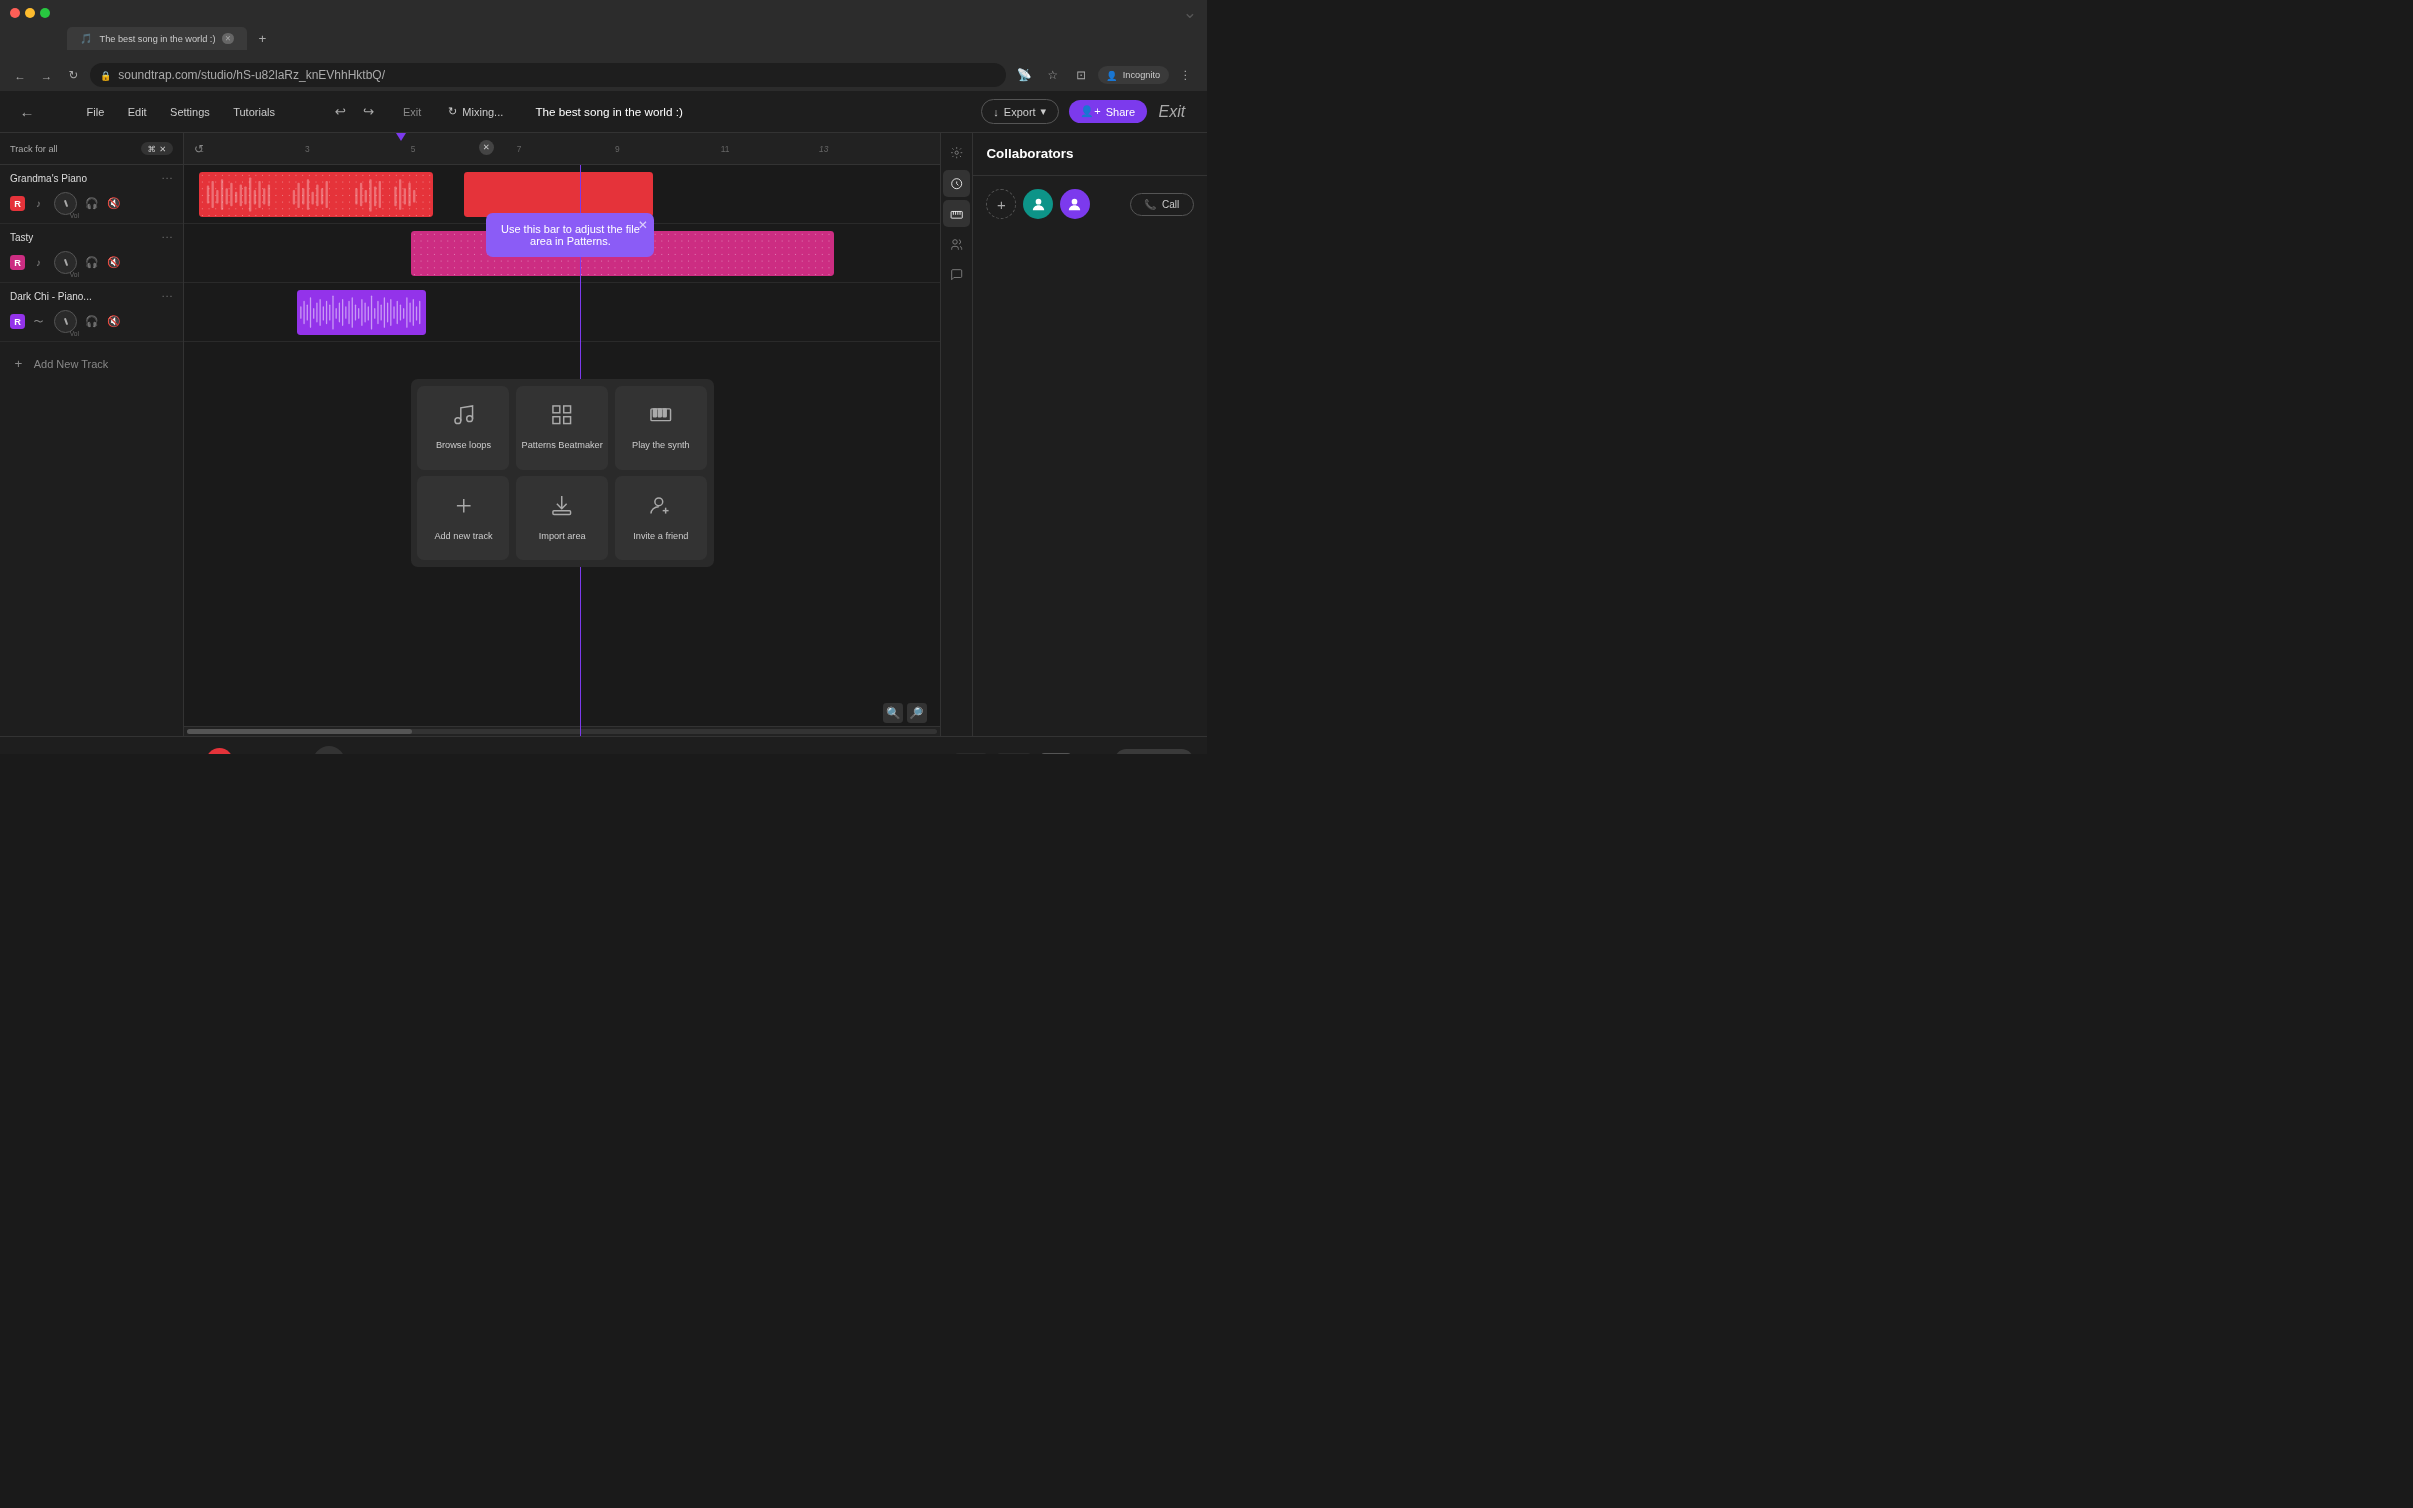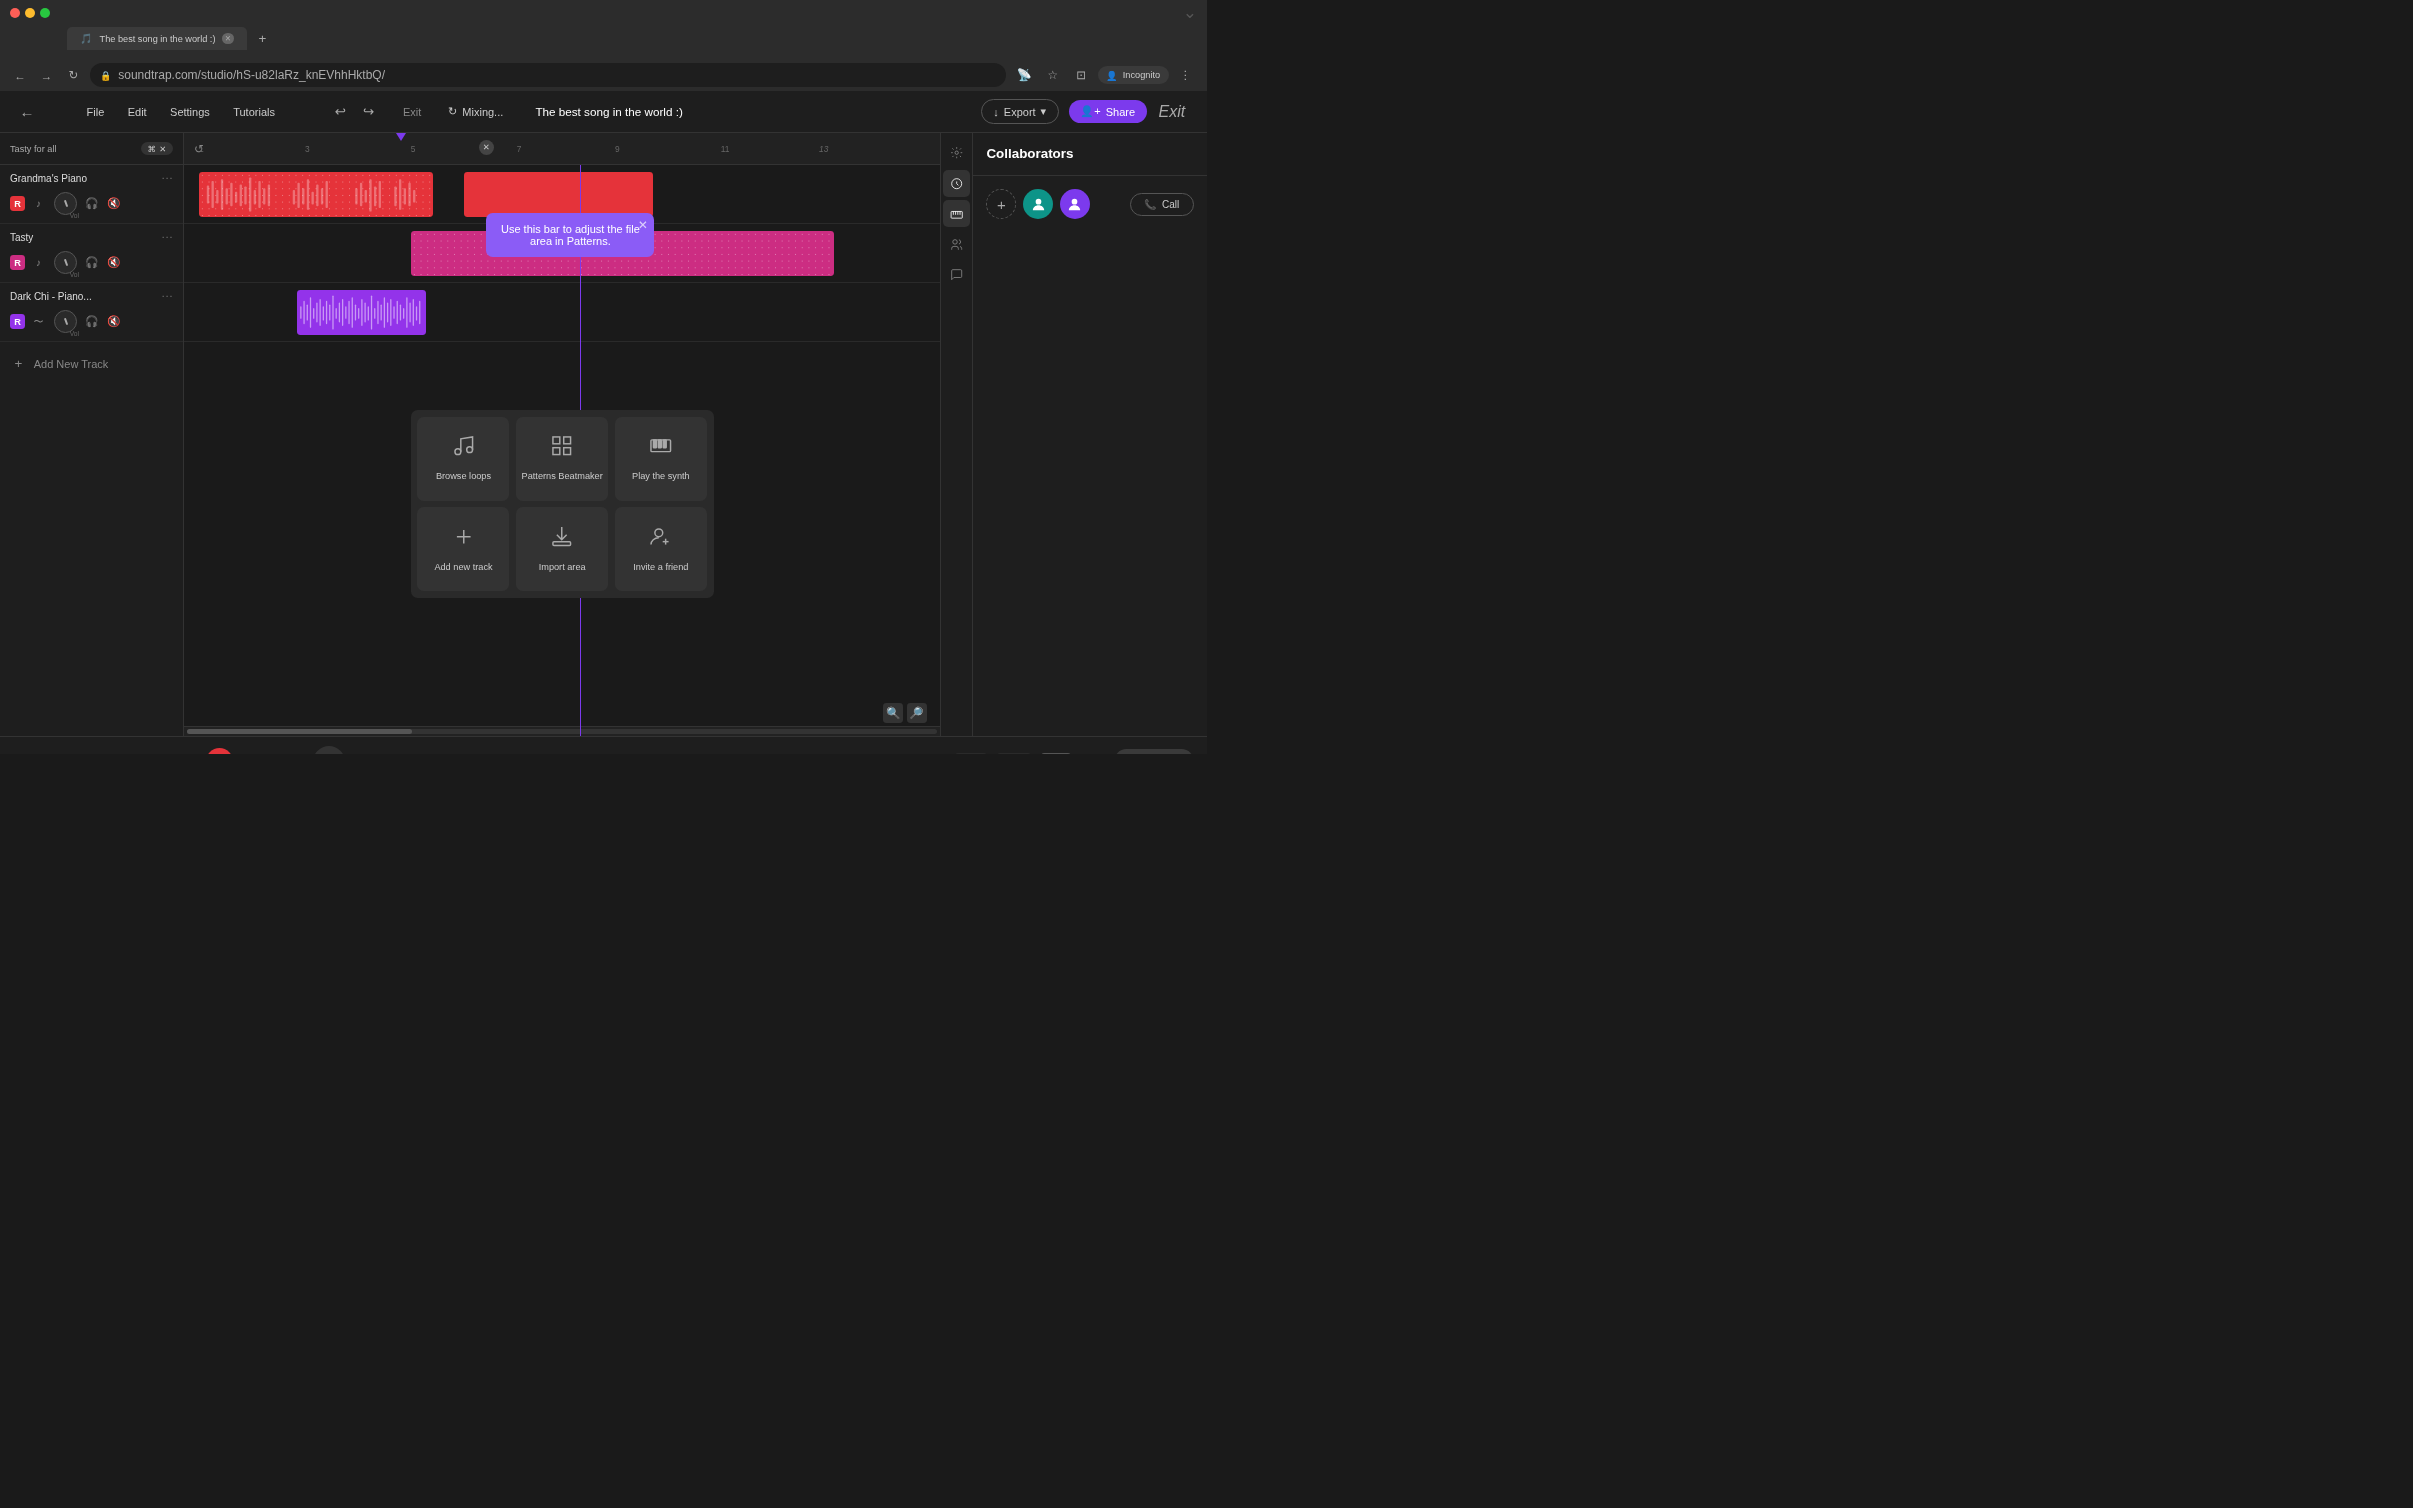--- a/index.html
+++ b/index.html
@@ -869,21 +869,21 @@
     <span>👤+</span>
     <span>Share</span>
   </button>
   <div class="exit-btn">Exit</div>
 </div>
 
 <div class="main-layout">
 
   <div class="track-list">
     <div class="track-controls-header">
-      <span class="muting-label">Tasty for all</span>
+      <span class="muting-label">Track for all</span>
       <div class="muting-chip">
         <span>⌘</span>
         <span>✕</span>
       </div>
     </div>
 
     <div class="track-item">
       <div class="track-name-row">
         <span class="track-name">Grandma's Piano</span>
         <span class="track-more">⋯</span>
@@ -1072,21 +1072,21 @@
               <rect x="180" y="10" width="2" height="30" rx="1"></rect>
               <rect x="185" y="18" width="2" height="16" rx="1"></rect>
               <rect x="190" y="12" width="2" height="26" rx="1"></rect>
             </g>
           </svg>
         </div>
       </div>
 
       <div style="position:relative;height:293px;">
 
-        <div class="add-track-menu" style="left:30%;top:68px;">
+        <div class="add-track-menu" style="left:30%;top:37px;">
 
           <div class="menu-card">
             <div class="menu-card-icon">
               <svg width="23.5" height="23.5" viewBox="0 0 24 24" fill="none" stroke="#aaa" stroke-width="1.5">
                 <path d="M9 18V5l12-2v13"></path>
                 <circle cx="6" cy="18" r="3"></circle>
                 <circle cx="18" cy="16" r="3"></circle>
               </svg>
             </div>
             <span class="menu-card-label">Browse loops</span>

